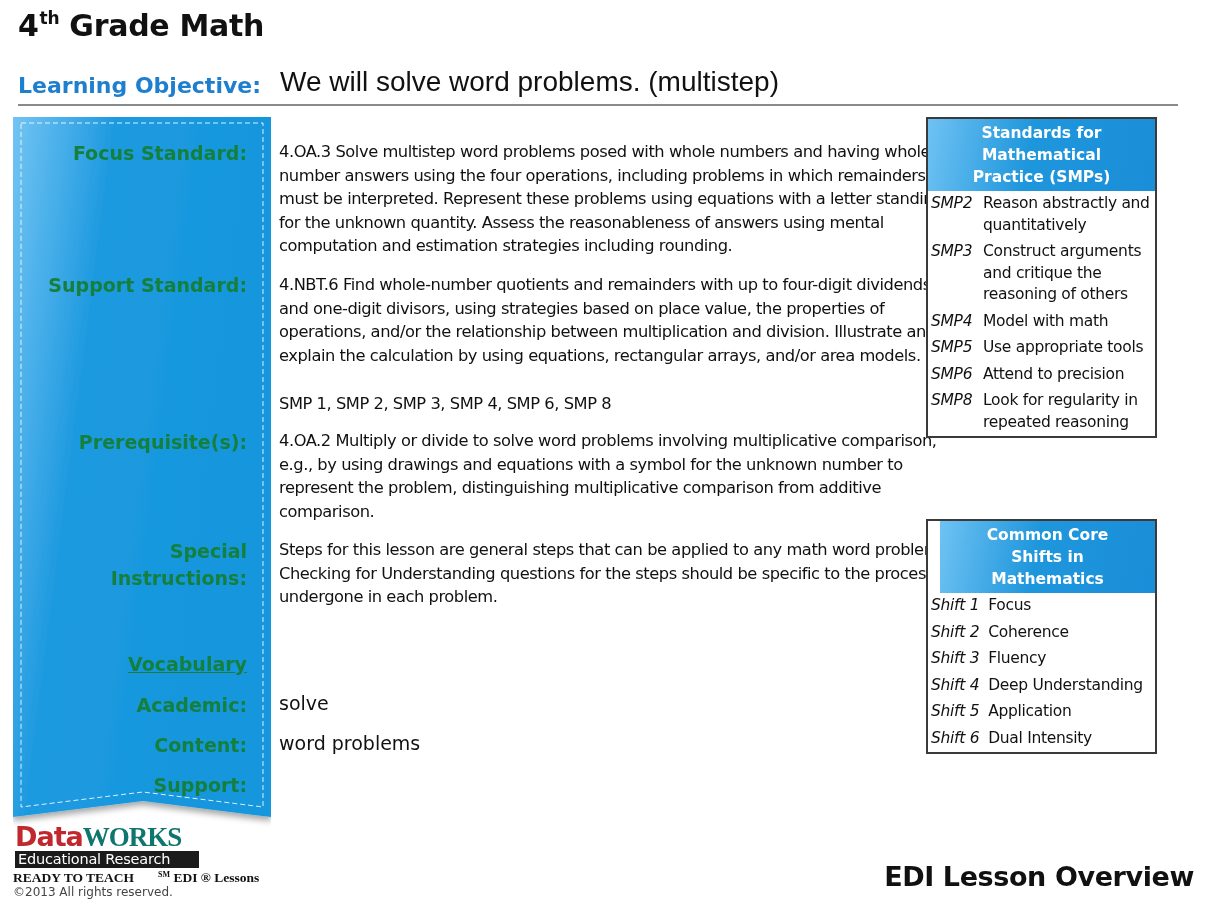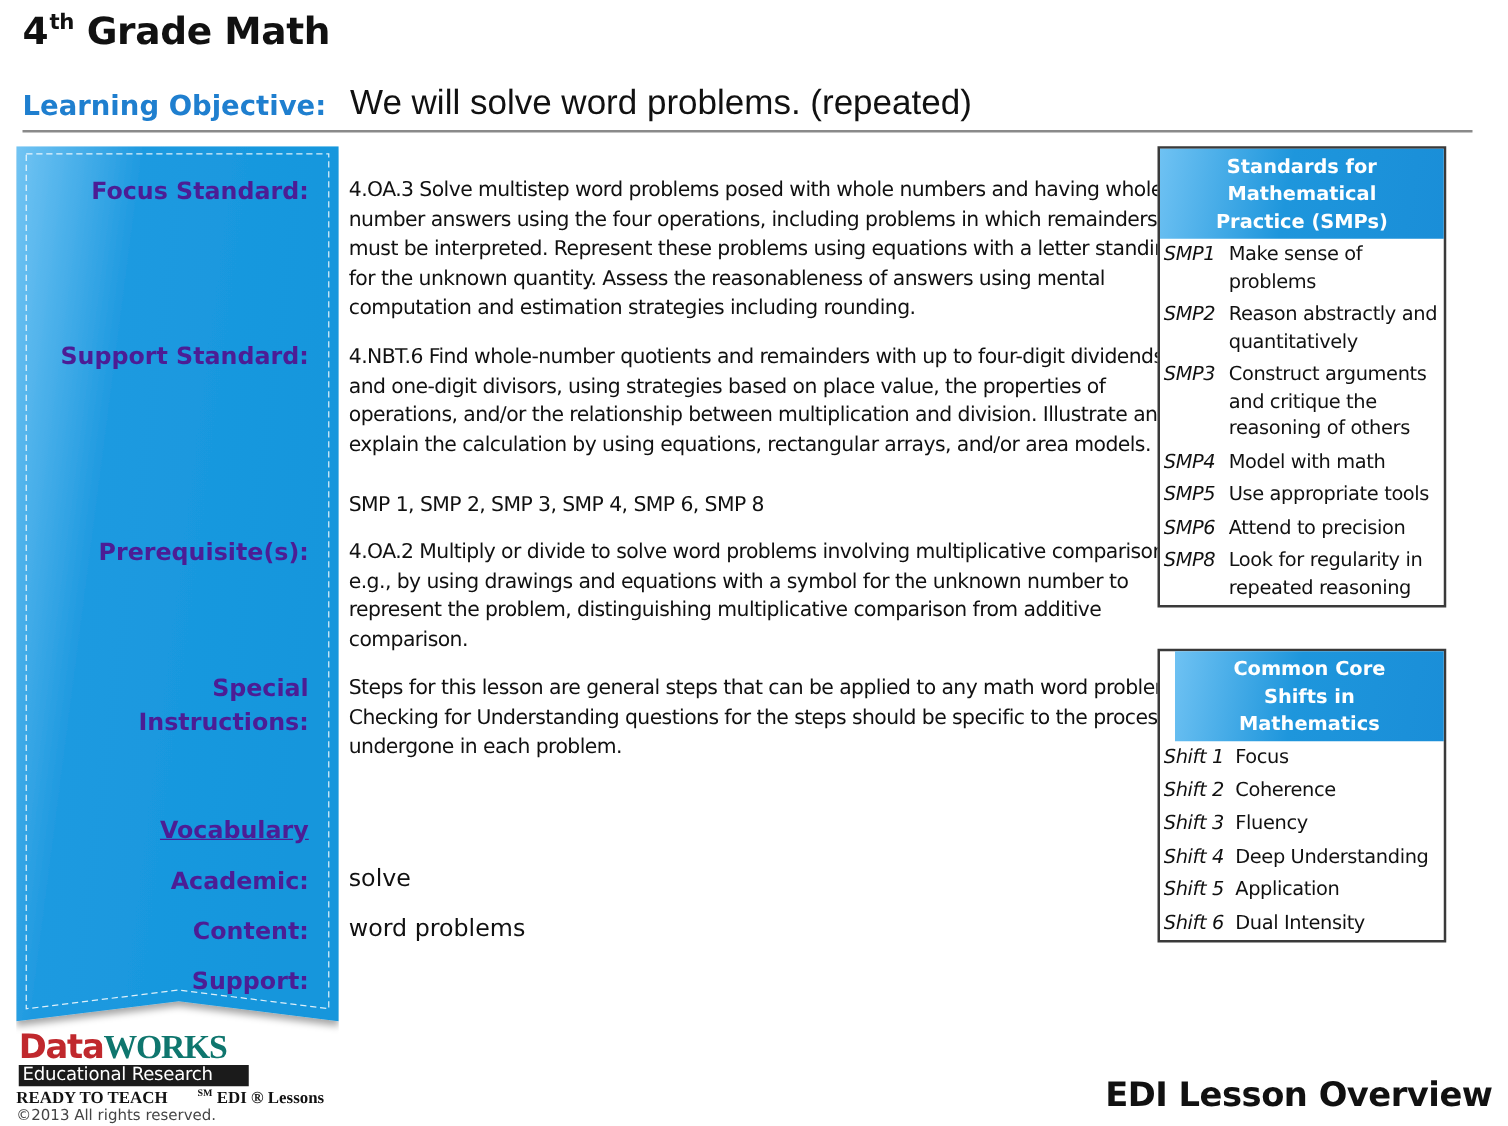--- a/index.html
+++ b/index.html
@@ -9,21 +9,21 @@
   .title { position: absolute; left: 18px; top: 8px; font-size: 30px; font-weight: bold; color: #111; letter-spacing: -0.3px; }
   .title sup { font-size: 17px; vertical-align: 12px; margin-left: 1px; }
 
   .objective-row { position: absolute; left: 18px; top: 66px; width: 1160px; height: 40px; border-bottom: 2px solid #8a8a8a; }
   .objective-label { position: absolute; left: 0; top: 7px; font-size: 22px; font-weight: bold; color: #1f7fcf; }
   .objective-text { position: absolute; left: 262px; top: 0; font-family: "Liberation Sans", sans-serif; font-size: 28px; color: #111; }
 
   
   .banner { position: absolute; left: 13px; top: 117px; width: 258px; height: 702px; }
   .banner svg { position: absolute; left: 0; top: 0; }
-  .banner-label { position: absolute; right: 24px; color: #4c1d95; font-weight: bold; font-size: 19px; text-align: center; line-height: 27px; font-family: "DejaVu Sans", sans-serif; }
+  .banner-label { position: absolute; right: 24px; color: #15803d; font-weight: bold; font-size: 19px; text-align: center; line-height: 27px; font-family: "DejaVu Sans", sans-serif; }
   .banner-label.u { text-decoration: underline; }
 
   
   .content { position: absolute; left: 279px; width: 675px; font-family: "DejaVu Sans", sans-serif; font-size: 16.3px; line-height: 23.5px; color: #111; letter-spacing: -0.45px; }
   .vocab-val { position: absolute; left: 279px; font-size: 19px; color: #111; }
 
   
   .side-box { position: absolute; left: 926px; width: 231px; border: 2px solid #3a3a3a; background: #fff; }
   .side-head { background: linear-gradient(100deg, #6fc2f3 0%, #1e96dc 45%, #1a8ed8 100%); color: #fff; font-weight: bold; font-size: 15.5px; text-align: center; line-height: 22px; padding: 2px 4px 2px; }
   .side-row { display: flex; font-size: 15.5px; line-height: 21.5px; padding: 2px 2px 3px 3px; letter-spacing: -0.3px; }
@@ -42,21 +42,21 @@
   .copyright { position: absolute; left: 13px; top: 885px; font-family: "DejaVu Sans", sans-serif; font-size: 12px; color: #444; }
   .overview { position: absolute; right: 12px; top: 861px; font-size: 27px; font-weight: bold; color: #111; letter-spacing: -0.4px; }
 </style>
 </head>
 <body>
 
 <div class="title"><span>4</span><sup>th</sup><span> Grade Math</span></div>
 
 <div class="objective-row">
   <span class="objective-label">Learning Objective:</span>
-  <span class="objective-text">We will solve word problems. (repeated)</span>
+  <span class="objective-text">We will solve word problems. (multistep)</span>
 </div>
 
 <div class="banner">
   <svg width="258" height="712" viewBox="0 0 258 712">
     <defs>
       <linearGradient id="bg" x1="0" y1="0" x2="1" y2="0.35">
         <stop offset="0" stop-color="#72c4f3"></stop>
         <stop offset="0.35" stop-color="#1f9ae0"></stop>
         <stop offset="1" stop-color="#1296dc"></stop>
       </linearGradient>
@@ -82,24 +82,20 @@
 <div class="content" style="top:273px;">4.NBT.6 Find whole-number quotients and remainders with up to four-digit dividends and one-digit divisors, using strategies based on place value, the properties of operations, and/or the relationship between multiplication and division. Illustrate and explain the calculation by using equations, rectangular arrays, and/or area models.</div>
 <div class="content" style="top:392px;">SMP 1, SMP 2, SMP 3, SMP 4, SMP 6, SMP 8</div>
 <div class="content" style="top:429px;">4.OA.2 Multiply or divide to solve word problems involving multiplicative comparison, e.g., by using drawings and equations with a symbol for the unknown number to represent the problem, distinguishing multiplicative comparison from additive comparison.</div>
 <div class="content" style="top:538px;">Steps for this lesson are general steps that can be applied to any math word problem. Checking for Understanding questions for the steps should be specific to the process undergone in each problem.</div>
 <div class="vocab-val" style="top:692px;">solve</div>
 <div class="vocab-val" style="top:732px;">word problems</div>
 <div class="vocab-val" style="top:772px;"></div>
 
 <div class="side-box" style="top:117px;">
   <div class="side-head" style="padding:3px 16px 3px;">Standards for Mathematical Practice (SMPs)</div>
-  <div class="side-row">
-      <span class="side-key">SMP1</span>
-      <span class="side-val">Make sense of problems</span>
-    </div>
   <div class="side-row">
       <span class="side-key">SMP2</span>
       <span class="side-val">Reason abstractly and quantitatively</span>
     </div>
   <div class="side-row">
       <span class="side-key">SMP3</span>
       <span class="side-val">Construct arguments and critique the reasoning of others</span>
     </div>
   <div class="side-row">
       <span class="side-key">SMP4</span>

